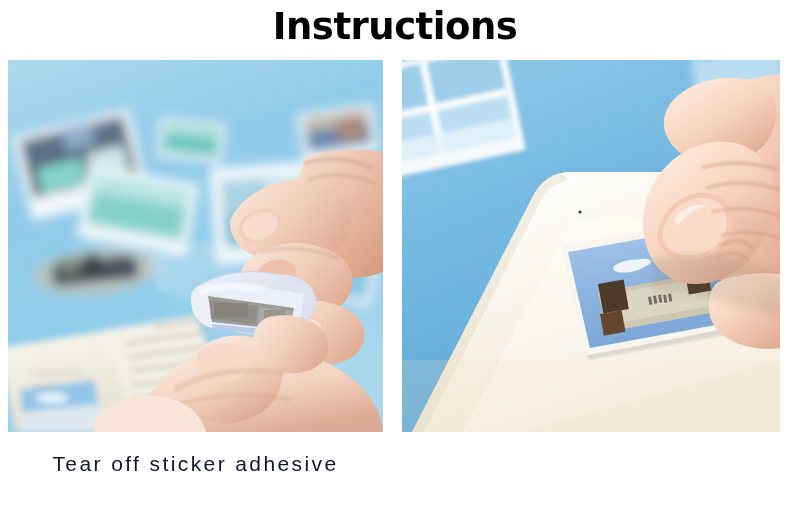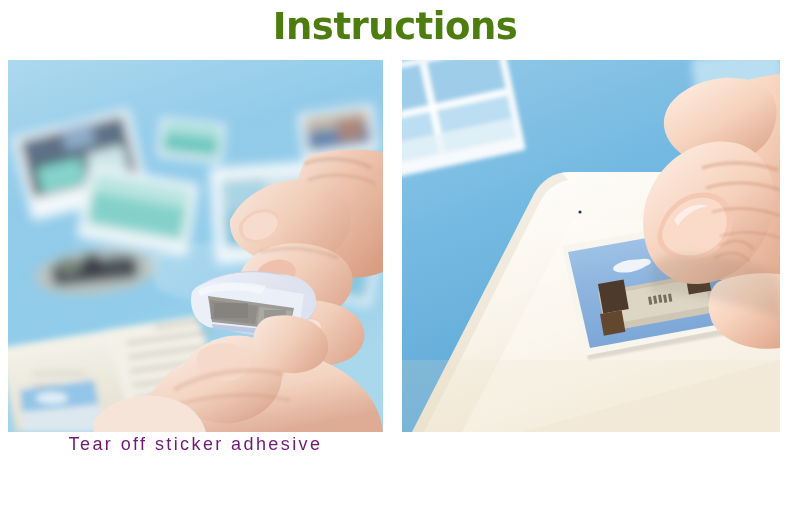--- a/index.html
+++ b/index.html
@@ -23,21 +23,21 @@
     position: absolute;
     left: 0;
     top: 6px;
     width: 790px;
     text-align: center;
     font-family: "DejaVu Sans", sans-serif;
     font-weight: bold;
     font-size: 37px;
     line-height: 42px;
     letter-spacing: -0.5px;
-    color: #4d7c0f;
+    color: #000000;
     white-space: nowrap;
     -webkit-font-smoothing: none;
   }
   .panel {
     position: absolute;
     top: 60px;
     height: 372px;
     overflow: hidden;
     background: #cfe6f5;
   }
@@ -49,26 +49,26 @@
     left: 402px;
     width: 378px;
   }
   .panel svg {
     display: block;
     width: 100%;
     height: 100%;
   }
   .caption {
     position: absolute;
-    top: 432px;
+    top: 452px;
     font-family: "Liberation Sans", sans-serif;
-    font-size: 18px;
+    font-size: 21px;
     line-height: 24px;
     letter-spacing: 2.4px;
-    color: #701a75;
+    color: #0f172a;
     text-align: center;
     white-space: nowrap;
   }
   #caption-left {
     left: 8px;
     width: 375px;
   }
   #caption-right {
     left: 402px;
     width: 378px;

